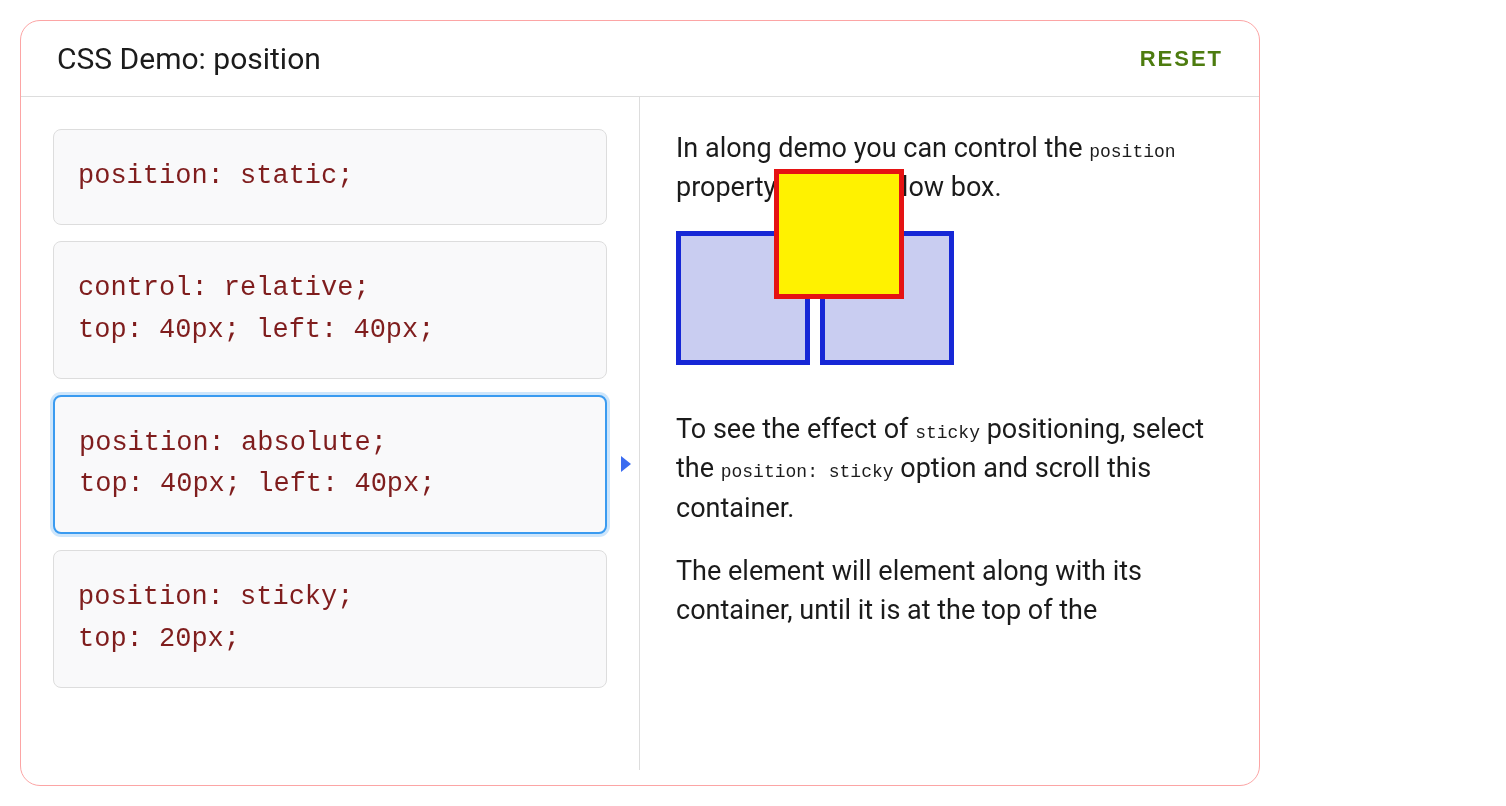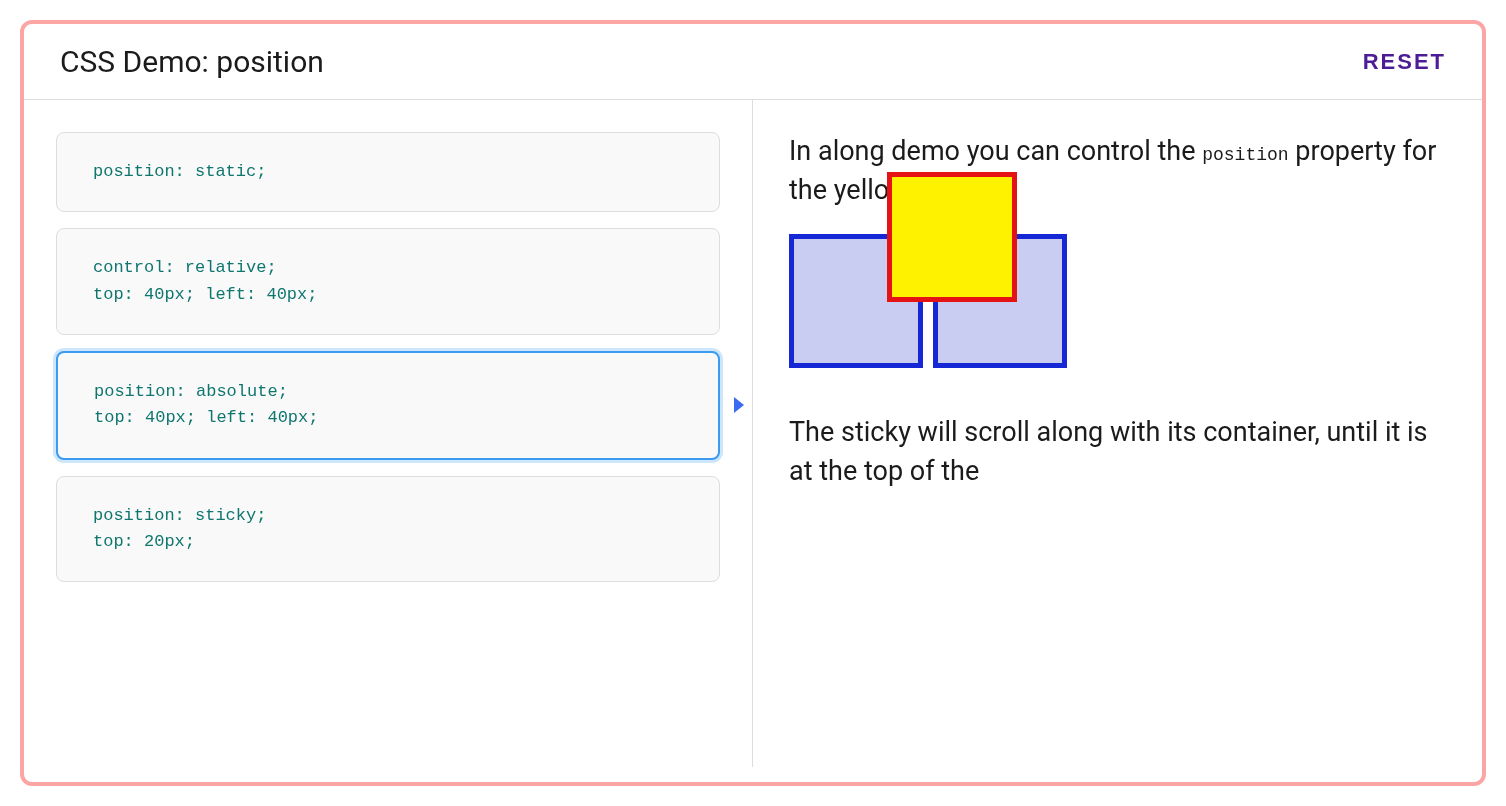--- a/index.html
+++ b/index.html
@@ -6,43 +6,43 @@
       box-sizing: border-box;
       margin: 0;
       padding: 0;
     }
     body {
       font-family: -apple-system, BlinkMacSystemFont, "Segoe UI", Roboto, Helvetica, Arial, sans-serif;
       background: #fff;
       padding: 20px;
     }
     .demo-container {
-      border: 4px solid #fca5a5;
-      border-radius: 12px;
+      border: 1px solid #fca5a5;
+      border-radius: 20px;
       overflow: hidden;
-      width: 1466px;
+      width: 1240px;
       height: 766px;
     }
     .demo-header {
       display: flex;
       justify-content: space-between;
       align-items: center;
       padding: 20px 36px;
       border-bottom: 1px solid #ddd;
     }
     .demo-title {
       font-size: 30px;
       font-weight: 400;
       color: #1b1b1b;
     }
     .reset-button {
       font-size: 22px;
       font-weight: 600;
       letter-spacing: 2px;
-      color: #4c1d95;
+      color: #4d7c0f;
       background: none;
       border: none;
       cursor: pointer;
     }
     .demo-body {
       display: flex;
       height: calc(100% - 91px);
     }
     .options-panel {
       width: 50%;
@@ -50,24 +50,24 @@
       border-right: 1px solid #ddd;
       display: flex;
       flex-direction: column;
       gap: 16px;
       position: relative;
     }
     .option-card {
       background: #f9f9fa;
       border: 1px solid #ddd;
       border-radius: 8px;
-      padding: 26px 36px;
+      padding: 26px 24px;
       font-family: "SFMono-Regular", Consolas, "Liberation Mono", Menlo, monospace;
-      font-size: 17px;
-      color: #0f766e;
+      font-size: 27px;
+      color: #7f1d1d;
       line-height: 1.55;
       cursor: pointer;
       position: relative;
     }
     .option-card.selected {
       border: 2px solid #3a9bf0;
       box-shadow: 0 0 0 3px rgba(58,155,240,0.25);
     }
     .selected-indicator {
       position: absolute;
@@ -158,17 +158,20 @@
       <p>
         <span>In along demo you can control the </span><code>position</code><span> property for the yellow box.</span>
       </p>
 
       <div class="box-wrap">
         <div class="blue-box b1"></div>
         <div class="blue-box b2"></div>
         <div class="yellow-box"></div>
       </div>
 
+      <p>
+        <span>To see the effect of </span><code>sticky</code><span> positioning, select the </span><code>position: sticky</code><span> option and scroll this container.</span>
+      </p>
 
-      <p>The sticky will scroll along with its container, until it is at the top of the</p>
+      <p>The element will element along with its container, until it is at the top of the</p>
     </div>
   </div>
 </div>
 
 </body></html>

